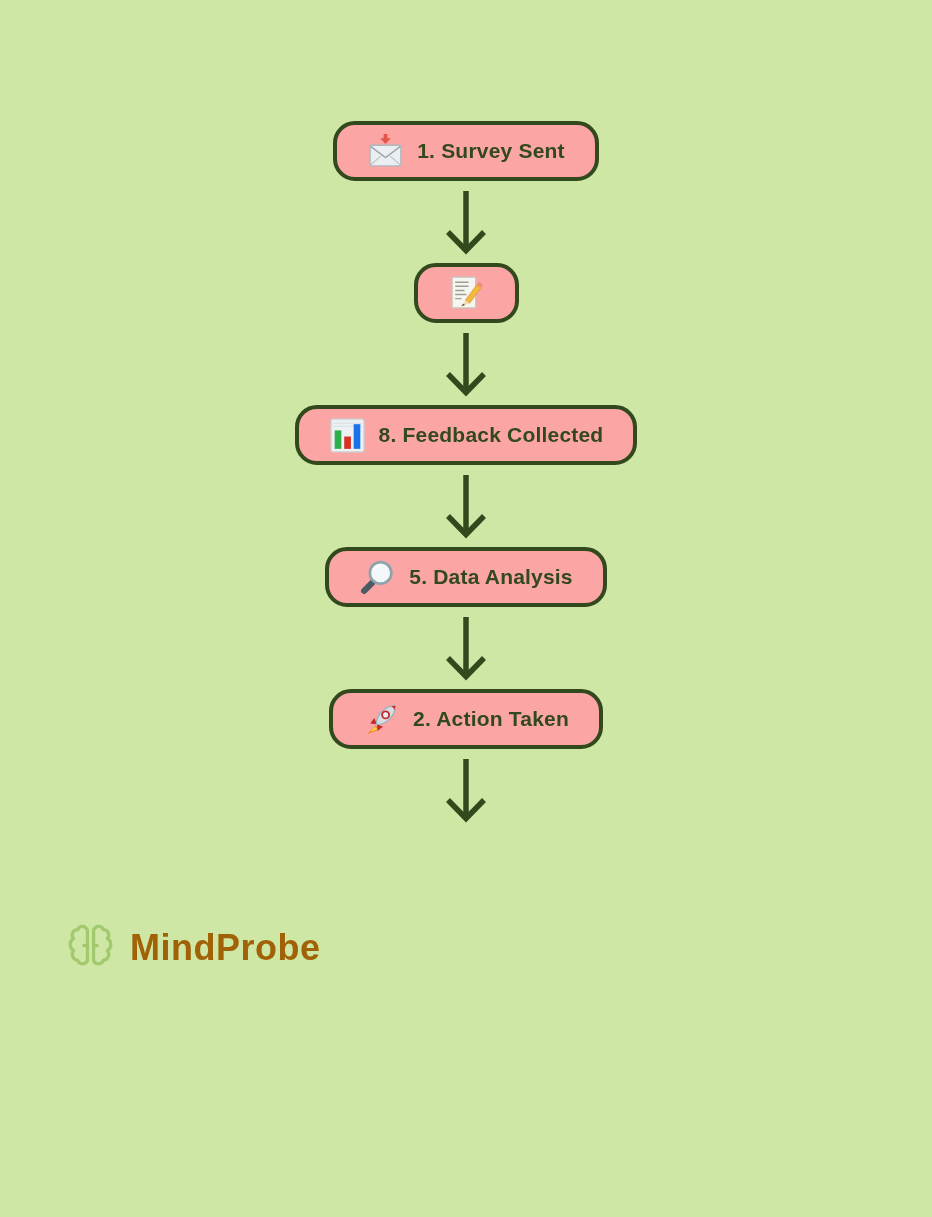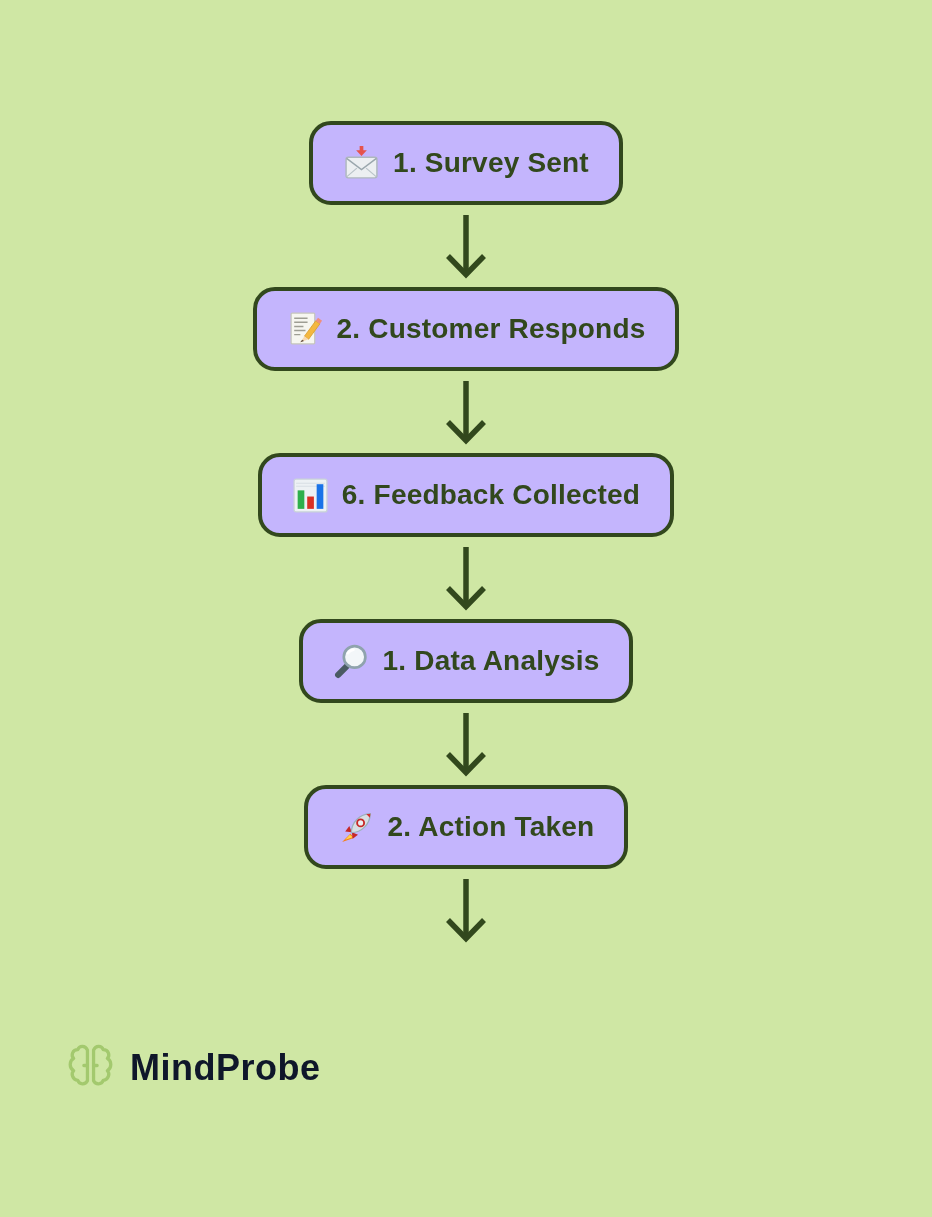--- a/index.html
+++ b/index.html
@@ -13,28 +13,28 @@
   .flow {
     display: flex;
     flex-direction: column;
     align-items: center;
     padding-top: 121px;
   }
   .step-box {
     display: flex;
     align-items: center;
     gap: 13px;
-    background: #c4b5fd;
+    background: #fca5a5;
     border: 4px solid #32481d;
     border-radius: 22px;
-    height: 84px;
+    height: 60px;
     box-sizing: border-box;
     padding: 0 30px;
     color: #32481d;
-    font-size: 28px;
+    font-size: 21px;
     font-weight: 700;
     letter-spacing: 0.2px;
     white-space: nowrap;
   }
   .step-icon {
     width: 37px;
     height: 37px;
     display: inline-flex;
     align-items: center;
     justify-content: center;
@@ -48,21 +48,21 @@
     justify-content: center;
   }
   .arrow svg { display: block; }
   .footer {
     display: flex;
     align-items: center;
     gap: 15px;
     margin: 90px 0 0 66px;
   }
   .brand-name {
-    color: #0f172a;
+    color: #a16207;
     font-size: 36px;
     font-weight: 700;
     letter-spacing: 0.5px;
   }
 </style>
 </head>
 <body>
 
 <div class="flow">
 
@@ -89,59 +89,58 @@
     <span class="step-icon">
       <svg viewBox="0 0 36 36">
         <rect x="4" y="2" width="23" height="30" rx="1" fill="#f6f6f0" stroke="#c5c5bc" stroke-width="1.2"></rect>
         <path d="M7 7 h13 M7 11 h13 M7 15 h9 M7 19 h11 M7 23 h6" stroke="#9e9e94" stroke-width="1.4" fill="none"></path>
         <polygon points="17,24.5 28,9.5 32,12.5 21,27.5" fill="#f4b840" stroke="#d99b2b" stroke-width="0.8"></polygon>
         <polygon points="13,30.5 17,24.5 21,27.5" fill="#f7d9b0"></polygon>
         <polygon points="13,30.5 14.7,27.9 16.6,29.2" fill="#5b4a3f"></polygon>
         <polygon points="28,9.5 30.2,6.6 34.1,9.6 32,12.5" fill="#ef8f7c"></polygon>
       </svg>
     </span>
-    <span class="step-label">2. Customer Responds</span>
   </div>
 
   <div class="arrow">
     <svg width="44" height="66" viewBox="0 0 44 66">
       <path d="M22 2 L22 60" stroke="#32481d" stroke-width="5.5" fill="none"></path>
       <path d="M4 43 L22 61.5 L40 43" stroke="#32481d" stroke-width="5.5" fill="none"></path>
     </svg>
   </div>
 
   <div class="step-box">
     <span class="step-icon">
       <svg viewBox="0 0 36 36">
         <rect x="2" y="2" width="32" height="32" rx="2" fill="#edf1f4" stroke="#c8d2d8" stroke-width="1.2"></rect>
         <path d="M4 6 h28 M4 9 h28" stroke="#d7dee3" stroke-width="1" fill="none"></path>
         <rect x="5.5" y="13" width="6.5" height="18" fill="#2eaf4b"></rect>
         <rect x="14.8" y="19" width="6.5" height="12" fill="#d93025"></rect>
         <rect x="24" y="7" width="6.5" height="24" fill="#1a73e8"></rect>
       </svg>
     </span>
-    <span class="step-label">6. Feedback Collected</span>
+    <span class="step-label">8. Feedback Collected</span>
   </div>
 
   <div class="arrow">
     <svg width="44" height="66" viewBox="0 0 44 66">
       <path d="M22 2 L22 60" stroke="#32481d" stroke-width="5.5" fill="none"></path>
       <path d="M4 43 L22 61.5 L40 43" stroke="#32481d" stroke-width="5.5" fill="none"></path>
     </svg>
   </div>
 
   <div class="step-box">
     <span class="step-icon">
       <svg viewBox="0 0 36 36">
         <path d="M5 31 L13 23" stroke="#4a5a63" stroke-width="6" stroke-linecap="round"></path>
         <circle cx="21" cy="13.5" r="10.5" fill="#f3f7f9" stroke="#8fa3ad" stroke-width="2.6"></circle>
         <path d="M14.5 10 A8 8 0 0 1 20 6.5" fill="none" stroke="#ffffff" stroke-width="2.4" stroke-linecap="round"></path>
       </svg>
     </span>
-    <span class="step-label">1. Data Analysis</span>
+    <span class="step-label">5. Data Analysis</span>
   </div>
 
   <div class="arrow">
     <svg width="44" height="66" viewBox="0 0 44 66">
       <path d="M22 2 L22 60" stroke="#32481d" stroke-width="5.5" fill="none"></path>
       <path d="M4 43 L22 61.5 L40 43" stroke="#32481d" stroke-width="5.5" fill="none"></path>
     </svg>
   </div>
 
   <div class="step-box">

